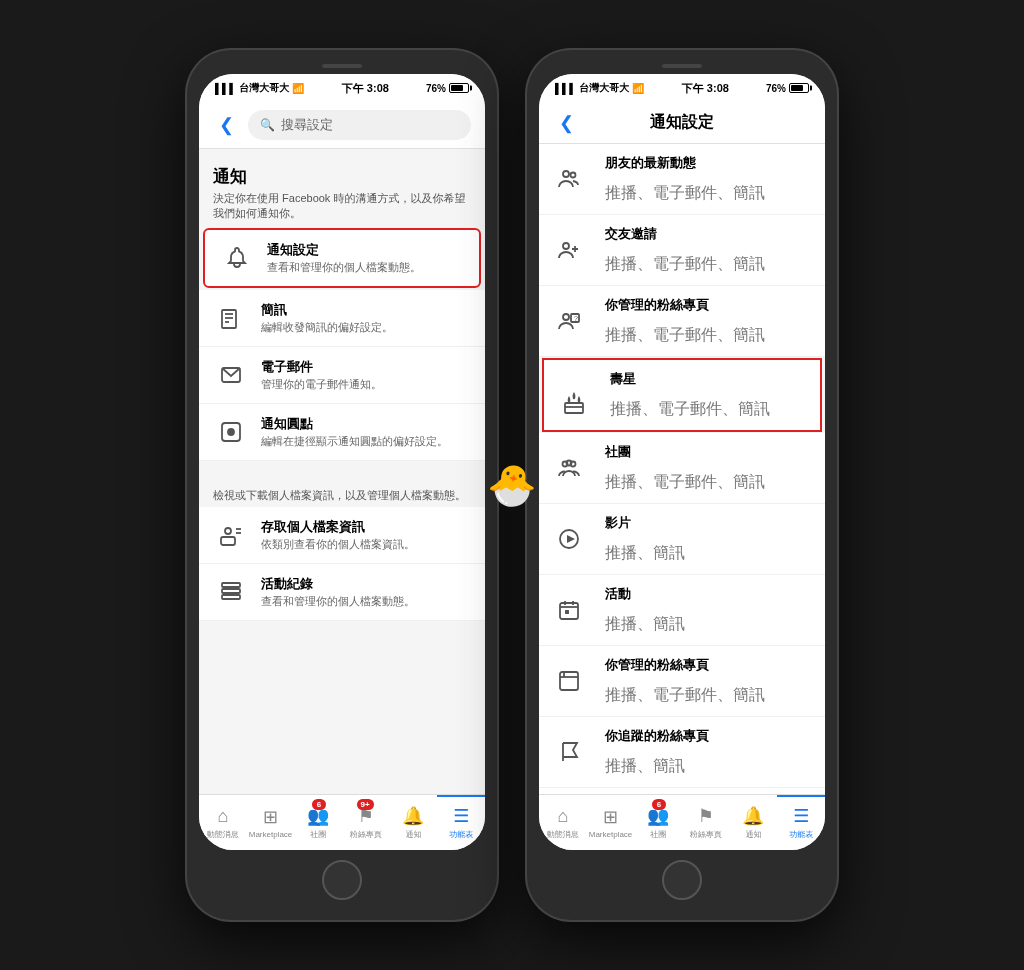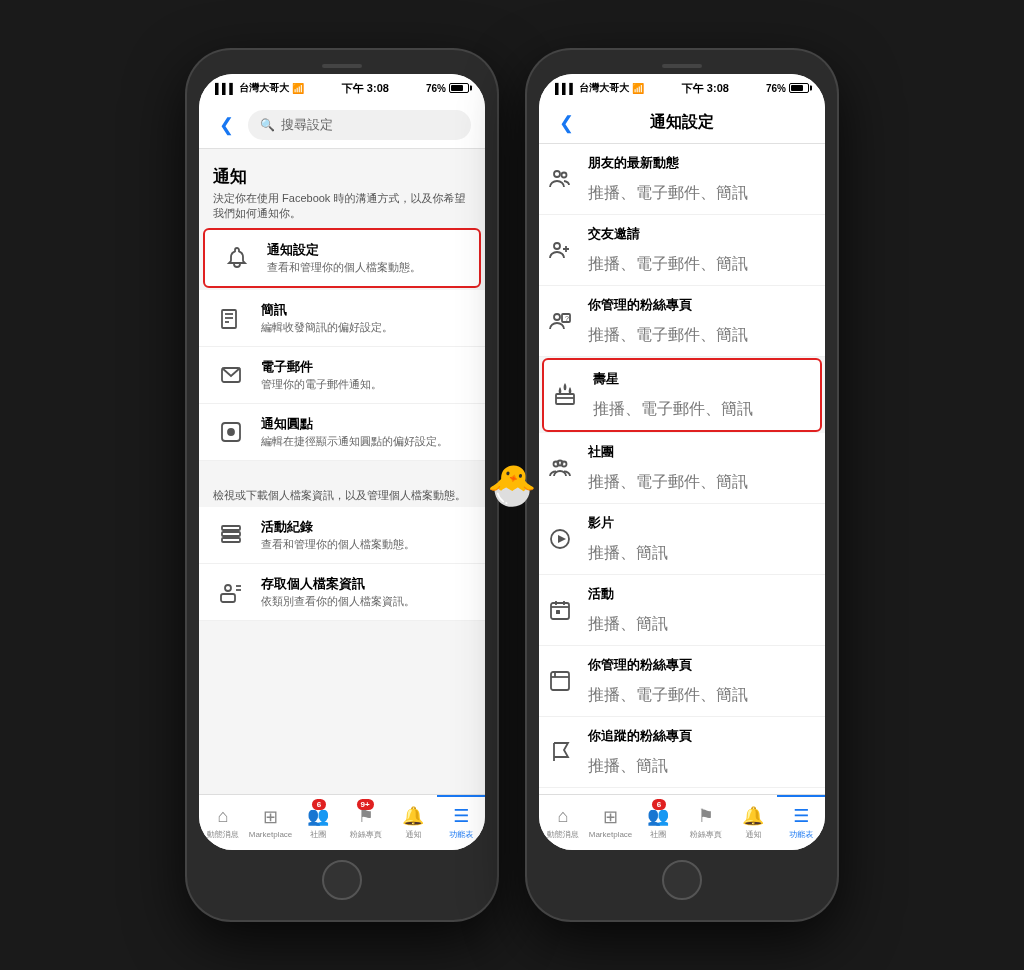--- a/index.html
+++ b/index.html
@@ -185,30 +185,31 @@
       justify-content: center;
       flex-shrink: 0;
       font-size: 20px;
     }
     .setting-text { flex: 1; }
     .setting-title { font-size: 13px; font-weight: 600; color: #000; }
     .setting-subtitle { font-size: 11px; color: #666; margin-top: 1px; }
     
     .list-item {
       background: #fff;
-      padding: 10px 5px;
-      display: flex;
-      align-items: center;
-      gap: 12px;
+      padding: 10px 14px;
+      display: flex;
+      align-items: center;
+      gap: 20px;
       border-bottom: 1px solid #f0f0f0;
     }
     .list-item.highlighted {
       border: 2px solid #e02020;
-      border-radius: 6px;
+      border-radius: 0;
       margin: 1px 3px;
+      align-items: flex-end;
     }
     .list-icon {
       width: 32px;
       height: 32px;
       display: flex;
       align-items: center;
       justify-content: center;
       flex-shrink: 0;
     }
     .list-text { flex: 1; }
@@ -370,49 +371,49 @@
 
         <div class="spacer"></div>
 
         <div class="section-header">
           <div class="section-desc">檢視或下載個人檔案資訊，以及管理個人檔案動態。</div>
         </div>
 
         <div class="setting-item">
           <div class="setting-icon">
             <svg class="svg-icon" viewBox="0 0 24 24" fill="none" stroke="#555" stroke-width="1.8">
+              <circle cx="9" cy="8" r="3"></circle>
+              <rect x="2" y="14" width="14" height="8" rx="2"></rect>
+              <line x1="17" y1="6" x2="22" y2="6"></line>
+              <line x1="17" y1="10" x2="22" y2="10"></line>
+            </svg>
+          </div>
+          <div class="setting-text">
+            <div class="setting-title">存取個人檔案資訊</div>
+            <div class="setting-subtitle">依類別查看你的個人檔案資訊。</div>
+          </div>
+        </div>
+
+        <div class="setting-item">
+          <div class="setting-icon">
+            <svg class="svg-icon" viewBox="0 0 24 24" fill="none" stroke="#555" stroke-width="1.8">
               <rect x="3" y="3" width="18" height="4" rx="1"></rect>
               <rect x="3" y="9" width="18" height="4" rx="1"></rect>
               <rect x="3" y="15" width="18" height="4" rx="1"></rect>
               <line x1="7" y1="5" x2="7" y2="5"></line>
               <line x1="7" y1="11" x2="7" y2="11"></line>
               <line x1="7" y1="17" x2="7" y2="17"></line>
             </svg>
           </div>
           <div class="setting-text">
             <div class="setting-title">活動紀錄</div>
             <div class="setting-subtitle">查看和管理你的個人檔案動態。</div>
           </div>
         </div>
 
-        <div class="setting-item">
-          <div class="setting-icon">
-            <svg class="svg-icon" viewBox="0 0 24 24" fill="none" stroke="#555" stroke-width="1.8">
-              <circle cx="9" cy="8" r="3"></circle>
-              <rect x="2" y="14" width="14" height="8" rx="2"></rect>
-              <line x1="17" y1="6" x2="22" y2="6"></line>
-              <line x1="17" y1="10" x2="22" y2="10"></line>
-            </svg>
-          </div>
-          <div class="setting-text">
-            <div class="setting-title">存取個人檔案資訊</div>
-            <div class="setting-subtitle">依類別查看你的個人檔案資訊。</div>
-          </div>
-        </div>
-
       </div>
 
       <div class="tab-bar">
         <div class="tab-item">
           <span class="tab-icon">⌂</span>
           <span class="tab-label">動態消息</span>
         </div>
         <div class="tab-item">
           <span class="tab-icon">⊞</span>
           <span class="tab-label">Marketplace</span>

